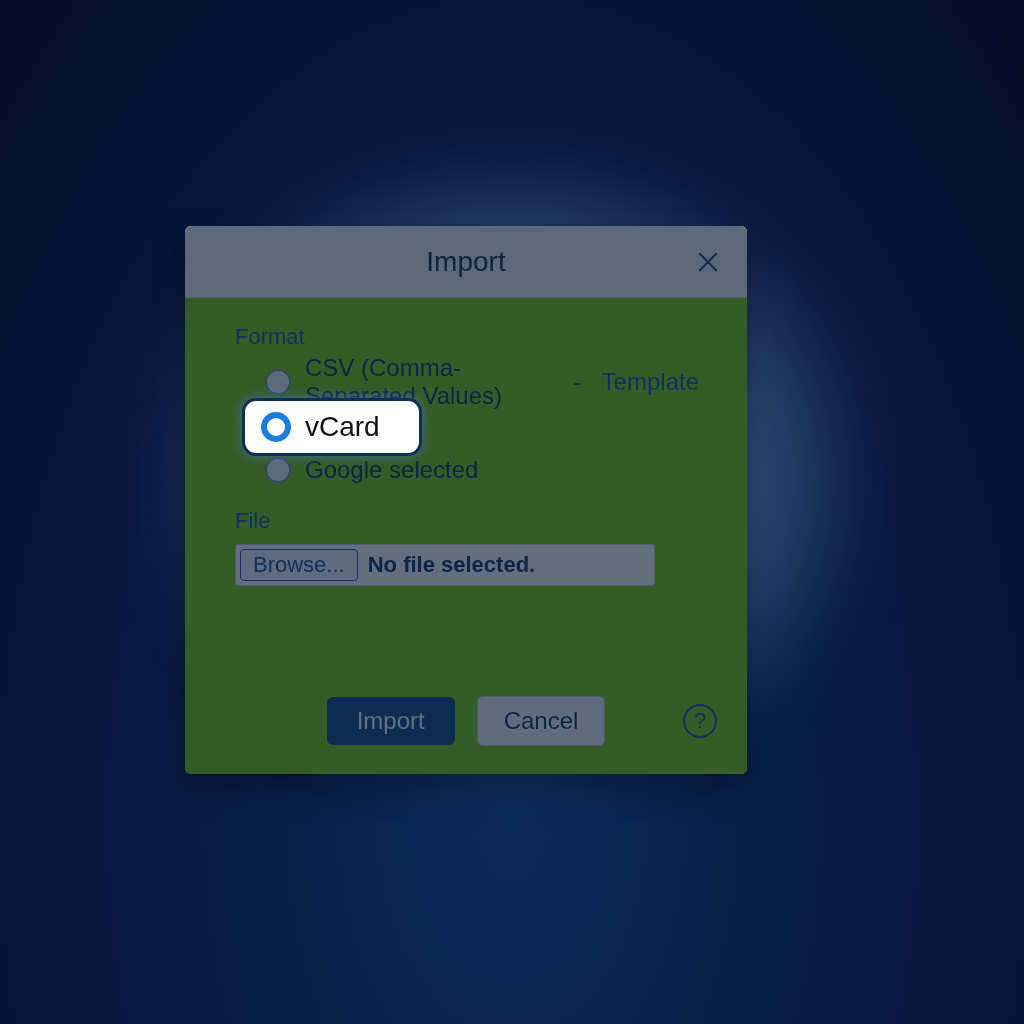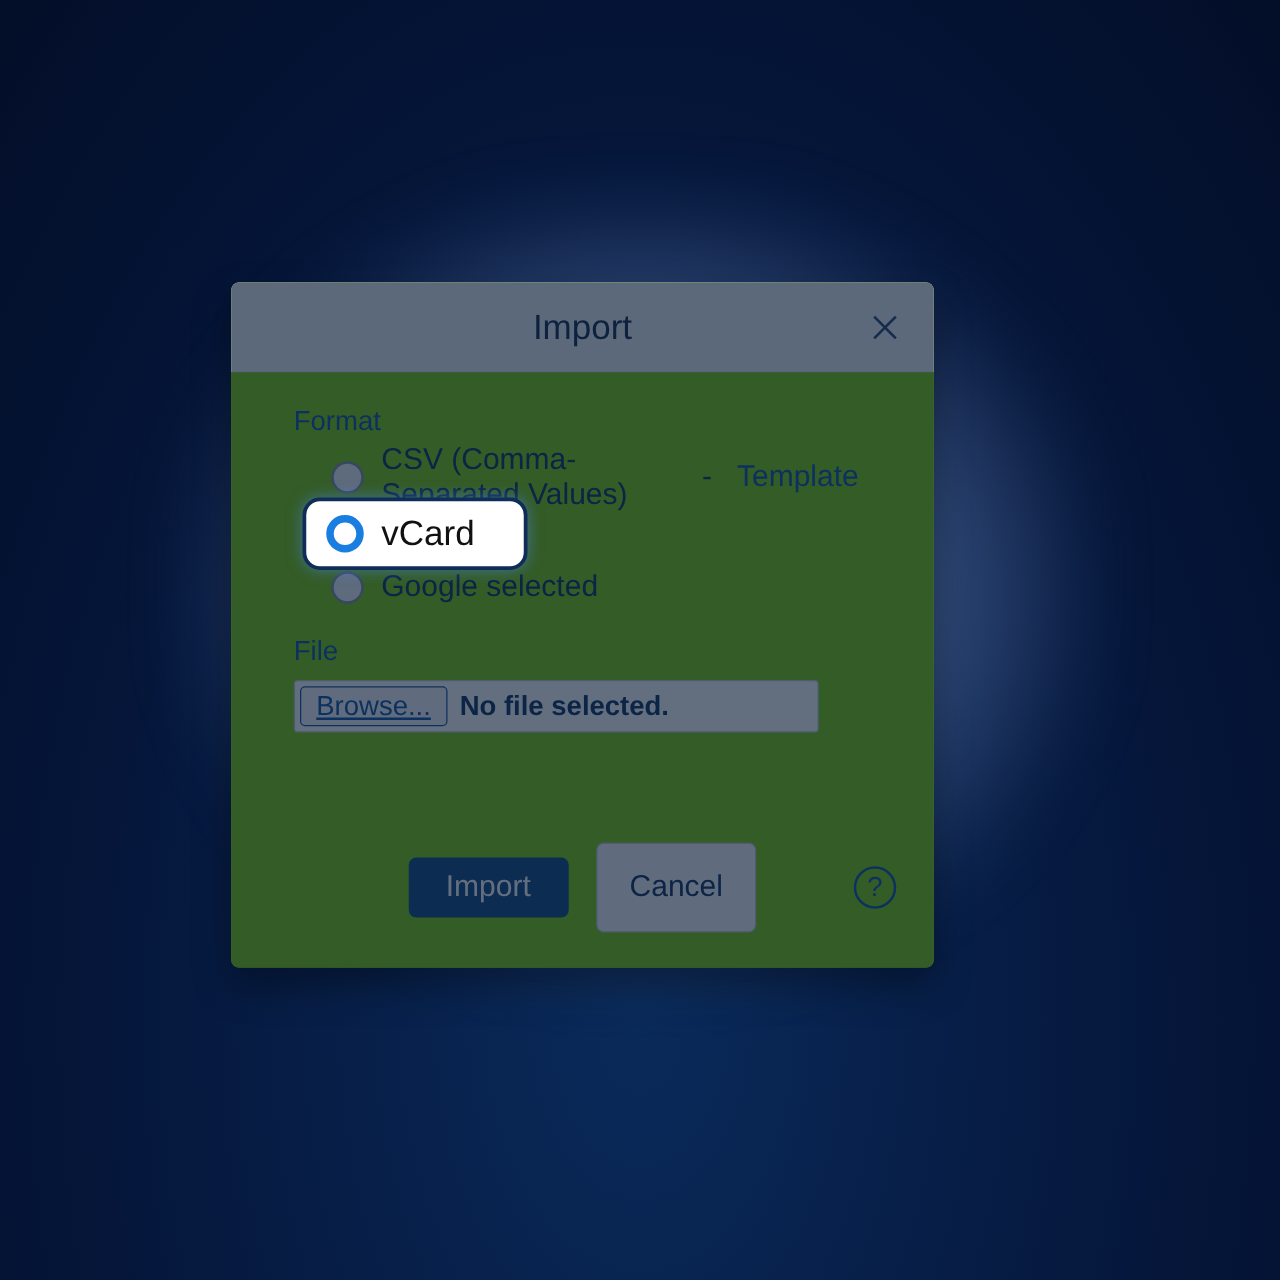--- a/index.html
+++ b/index.html
@@ -62,21 +62,21 @@
     height: 34px;
     display: flex;
     align-items: center;
     justify-content: center;
     cursor: pointer;
     color: #34507a;
   }
   .close-btn svg { width: 26px; height: 26px; stroke: currentColor; stroke-width: 2; }
 
   .dialog-body {
-    padding: 26px 60px 0 50px;
+    padding: 26px 48px 0 50px;
   }
 
   .section-label {
     font-size: 22px;
     color: #1f5ea8;
     font-weight: 400;
     margin-bottom: 10px;
   }
 
   .radio-list {
@@ -125,21 +125,20 @@
     padding: 4px;
   }
   .browse-btn {
     border: 1.5px solid #1f5ea8;
     background: #f6f7f9;
     color: #1f5ea8;
     font-size: 22px;
     padding: 2px 12px;
     border-radius: 4px;
     cursor: pointer;
-    text-decoration: underline;
   }
   .file-status {
     font-size: 22px;
     color: #1b3a66;
     margin-left: 10px;
     font-weight: bold;
   }
 
   .dialog-footer {
     position: absolute;
@@ -156,21 +155,21 @@
     font-size: 24px;
     padding: 10px 30px;
     border-radius: 6px;
     cursor: pointer;
   }
   .btn-secondary {
     background: #f6f7f9;
     color: #1b3a66;
     border: 1.5px solid #c2cad3;
     font-size: 24px;
-    padding: 21px 26px;
+    padding: 10px 26px;
     border-radius: 6px;
     cursor: pointer;
     text-align: right;
   }
   .help-btn {
     position: absolute;
     right: 30px;
     width: 34px; height: 34px;
     border: 2px solid #1f5ea8;
     border-radius: 50%;

